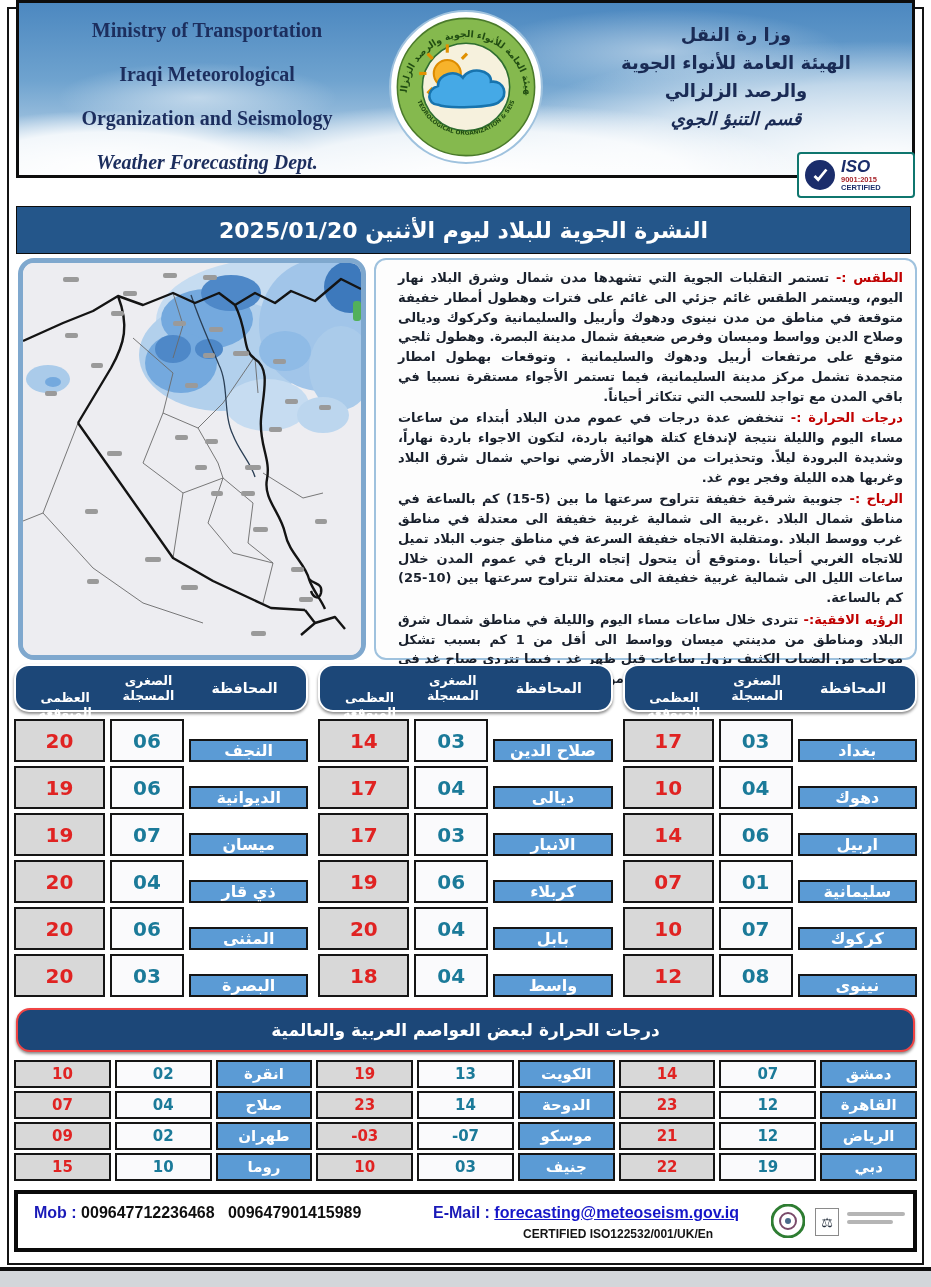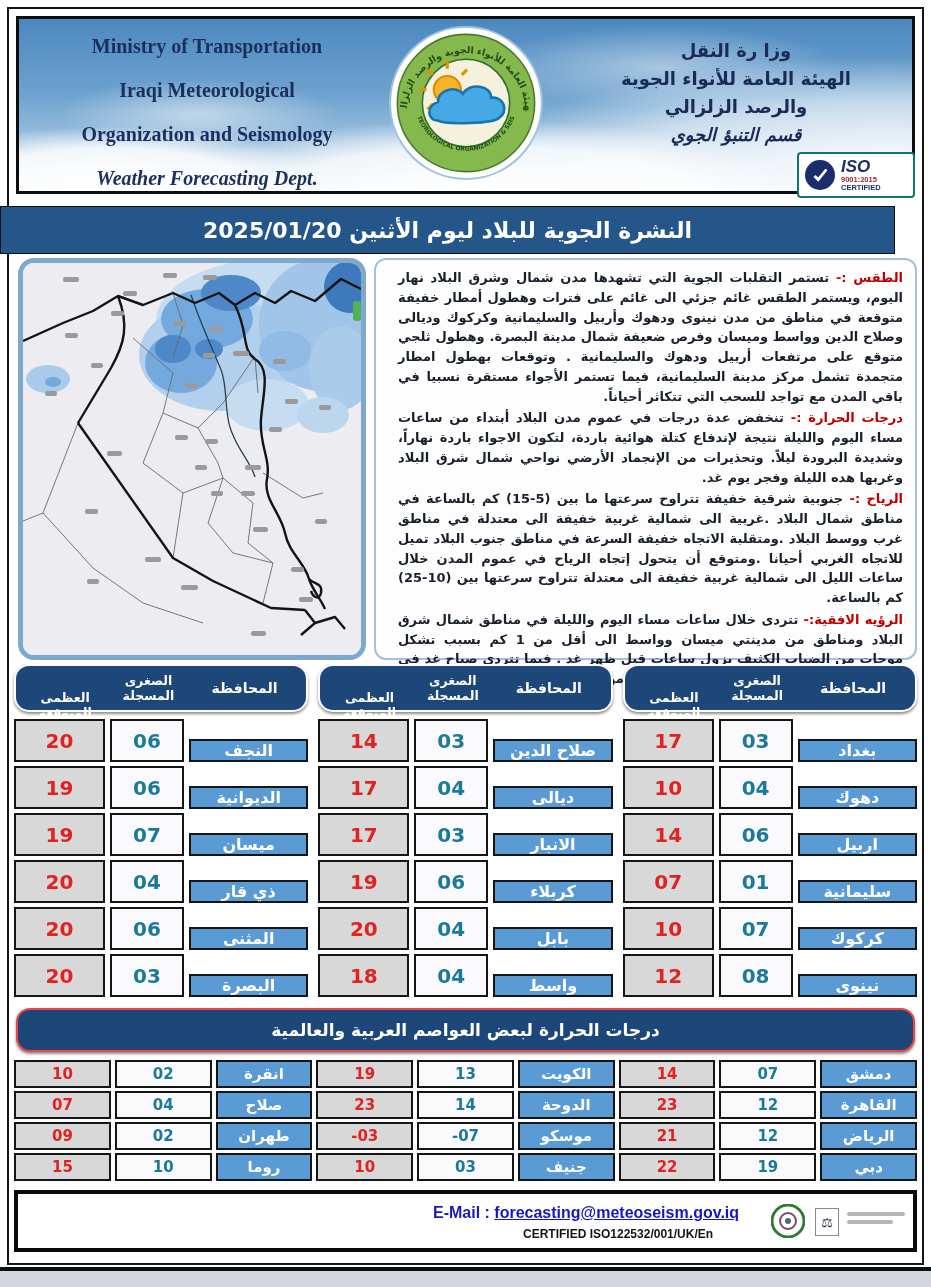--- a/index.html
+++ b/index.html
@@ -3,21 +3,21 @@
 <meta charset="utf-8">
 <style>
   html,body{margin:0;padding:0;background:#ffffff;}
   .page{position:relative;width:931px;height:1287px;background:#ffffff;overflow:hidden;
         font-family:"DejaVu Sans",sans-serif;}
   .outer-frame{position:absolute;left:7px;right:7px;top:7px;bottom:22px;border:2px solid #141414;pointer-events:none;}
   .bottom-line{position:absolute;left:0;right:0;bottom:16px;height:4px;background:#0e0e0e;}
   .bottom-gray{position:absolute;left:0;right:0;bottom:0;height:16px;background:#d3d6da;}
 
   
-  .header{position:absolute;left:16px;top:16px;width:893px;height:172px;border:3px solid #0d0d0d;
+  .header{position:absolute;left:16px;top:0;width:893px;height:172px;border:3px solid #0d0d0d;
     background:
       radial-gradient(ellipse 300px 80px at 10% 96%, #ffffff 0%, rgba(255,255,255,.85) 45%, rgba(255,255,255,0) 72%),
       radial-gradient(ellipse 430px 100px at 52% 102%, #ffffff 0%, rgba(255,255,255,.8) 48%, rgba(255,255,255,0) 75%),
       radial-gradient(ellipse 520px 150px at 97% 90%, rgba(255,255,255,.95) 0%, rgba(255,255,255,.55) 50%, rgba(255,255,255,0) 78%),
       radial-gradient(ellipse 260px 60px at 72% 28%, rgba(255,255,255,.45), rgba(255,255,255,0) 70%),
       radial-gradient(ellipse 200px 50px at 20% 55%, rgba(255,255,255,.5), rgba(255,255,255,0) 70%),
       linear-gradient(180deg,#4c88c0 0%,#6fa3cf 45%,#a9c8e2 78%,#d9e6f1 100%);}
   .hdr-en{position:absolute;left:18px;top:16px;width:340px;text-align:center;
           font-family:"Liberation Serif","DejaVu Serif",serif;font-weight:bold;color:#1c2e5e;font-size:20px;}
   .hdr-en div{margin-bottom:21px;}
@@ -29,21 +29,21 @@
   .iso-badge{position:absolute;right:16px;top:152px;width:118px;height:46px;background:#ffffff;
              border:2px solid #0f766e;border-radius:4px;display:flex;align-items:center;gap:6px;padding:2px 6px;
              box-sizing:border-box;z-index:5;}
   .iso-circle{width:30px;height:30px;border-radius:50%;background:#1b2d6b;flex:0 0 auto;display:flex;align-items:center;justify-content:center;}
   .iso-text{line-height:1.05;font-family:"Liberation Sans",sans-serif;}
   .iso-text .t1{font-size:17px;font-weight:900;color:#1b2d6b;font-style:italic;}
   .iso-text .t2{font-size:7.5px;font-weight:bold;color:#a8262c;}
   .iso-text .t3{font-size:7.5px;font-weight:bold;color:#1b2d6b;}
 
   
-  .title-bar{position:absolute;left:0;top:206px;width:893px;height:46px;background:#24568a;
+  .title-bar{position:absolute;left:16px;top:206px;width:893px;height:46px;background:#24568a;
              border:1px solid #0d0d0d;display:flex;align-items:center;justify-content:center;
              color:#ffffff;font-weight:bold;font-size:22px;direction:rtl;}
 
   
   .map-panel{position:absolute;left:18px;top:258px;width:348px;height:402px;border:5px solid #7fa8ce;
              border-radius:16px;background:#ededf1;box-sizing:border-box;overflow:hidden;}
   .map-panel svg{display:block;width:100%;height:100%;}
   .text-panel{position:absolute;left:374px;top:258px;width:543px;height:402px;border:2px solid #9fc2de;
               border-radius:12px;background:#fdfdfd;box-sizing:border-box;padding:8px 12px 6px 22px;
               direction:rtl;text-align:justify;color:#19202c;font-size:13px;font-weight:bold;line-height:1.52;}
@@ -498,20 +498,24 @@
       <div class="cell cmax">10</div>
         <div class="cell cmin">03</div>
         <div class="cell ccity">جنيف</div>
       <div class="cell cmax">22</div>
         <div class="cell cmin">19</div>
         <div class="cell ccity">دبي</div>
     </div>
   </div>
 
   <div class="footer">
+    <div class="mob">
+      <span class="lbl">Mob :</span>
+      <span class="mob-nums">009647712236468   009647901415989</span>
+    </div>
     <div class="email">
       <span class="lbl">E-Mail :</span>
       <a href="#">forecasting@meteoseism.gov.iq</a>
     </div>
     <div class="cert">CERTIFIED ISO122532/001/UK/En</div>
     <div class="f-logo-circle">
       <svg viewBox="0 0 34 34">
           <circle cx="17" cy="17" r="16" fill="#ffffff" stroke="#2e7d32" stroke-width="3"></circle>
           <circle cx="17" cy="17" r="8" fill="none" stroke="#7a4a6a" stroke-width="2"></circle>
           <circle cx="17" cy="17" r="3" fill="#4a6a8a"></circle>

